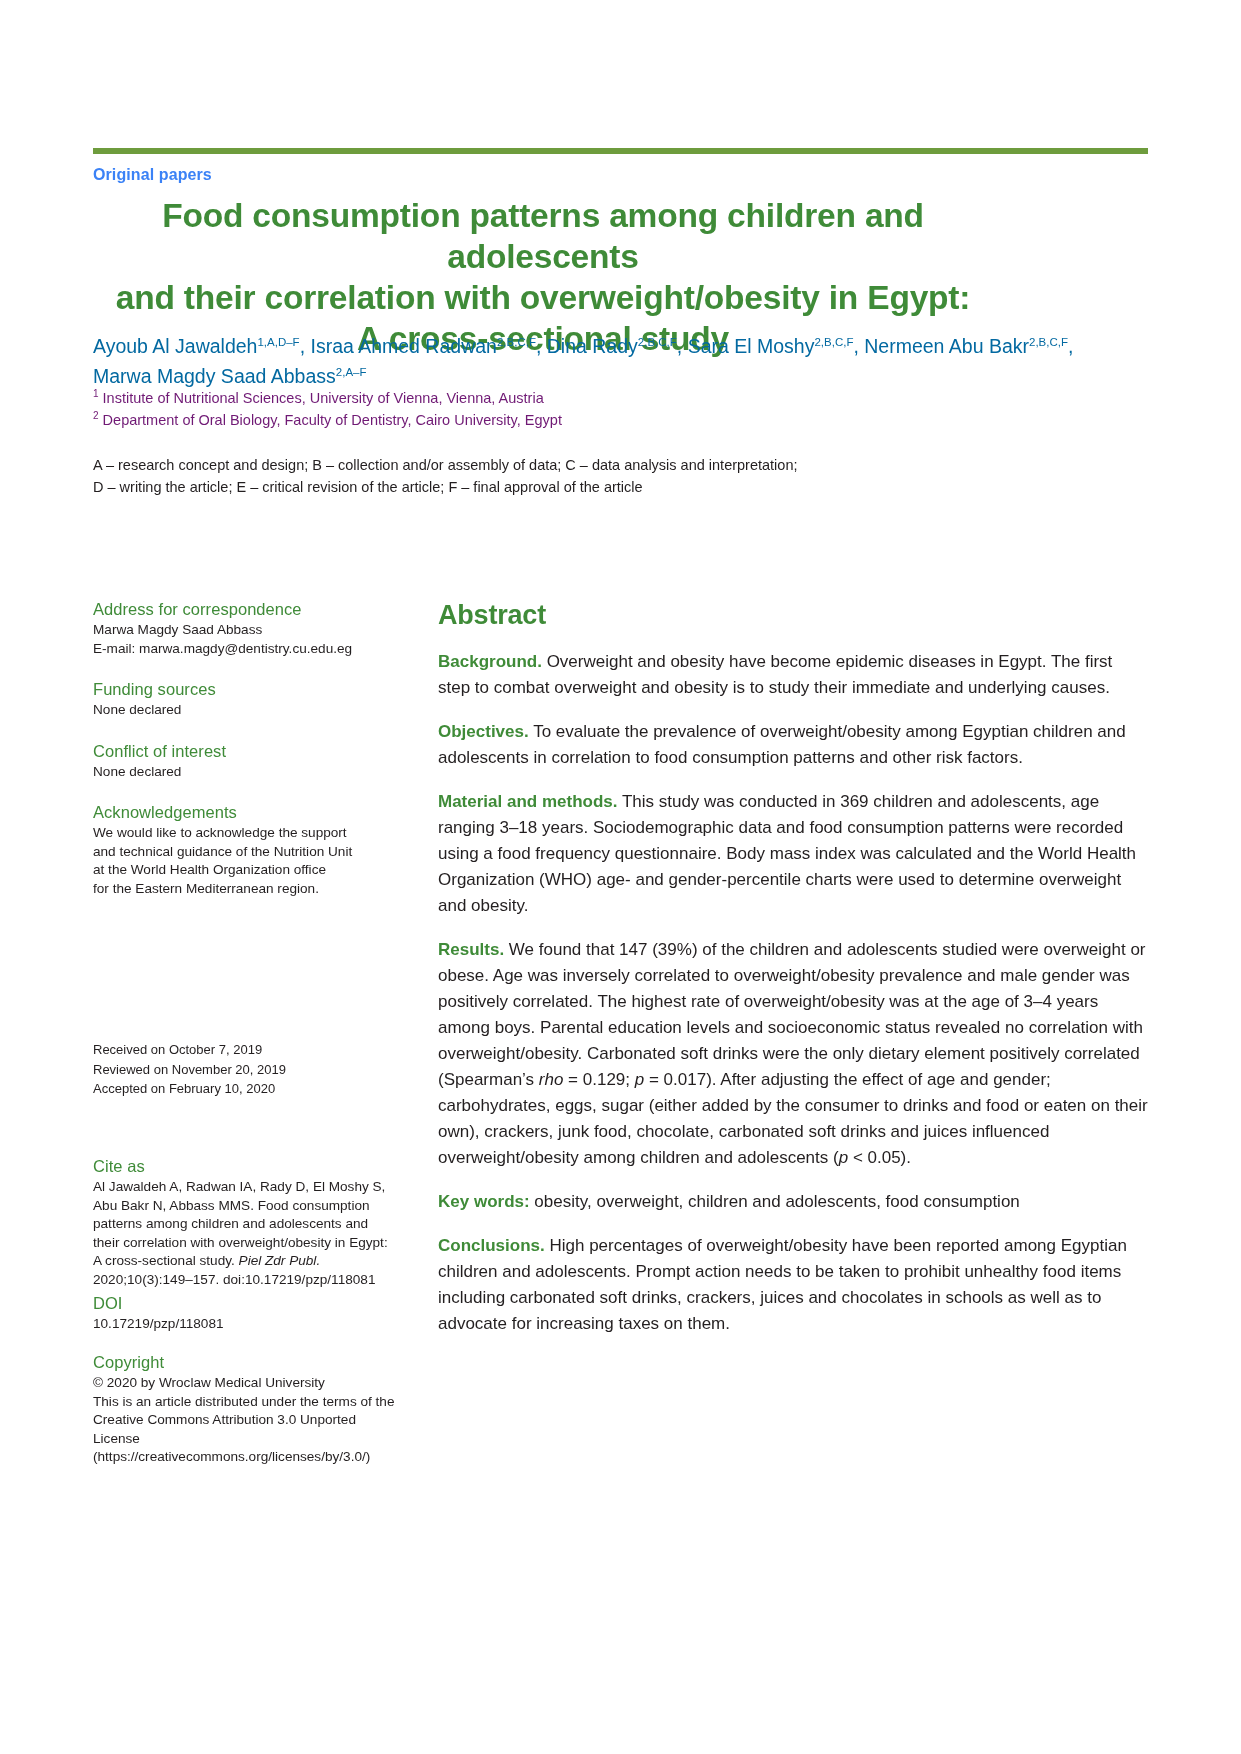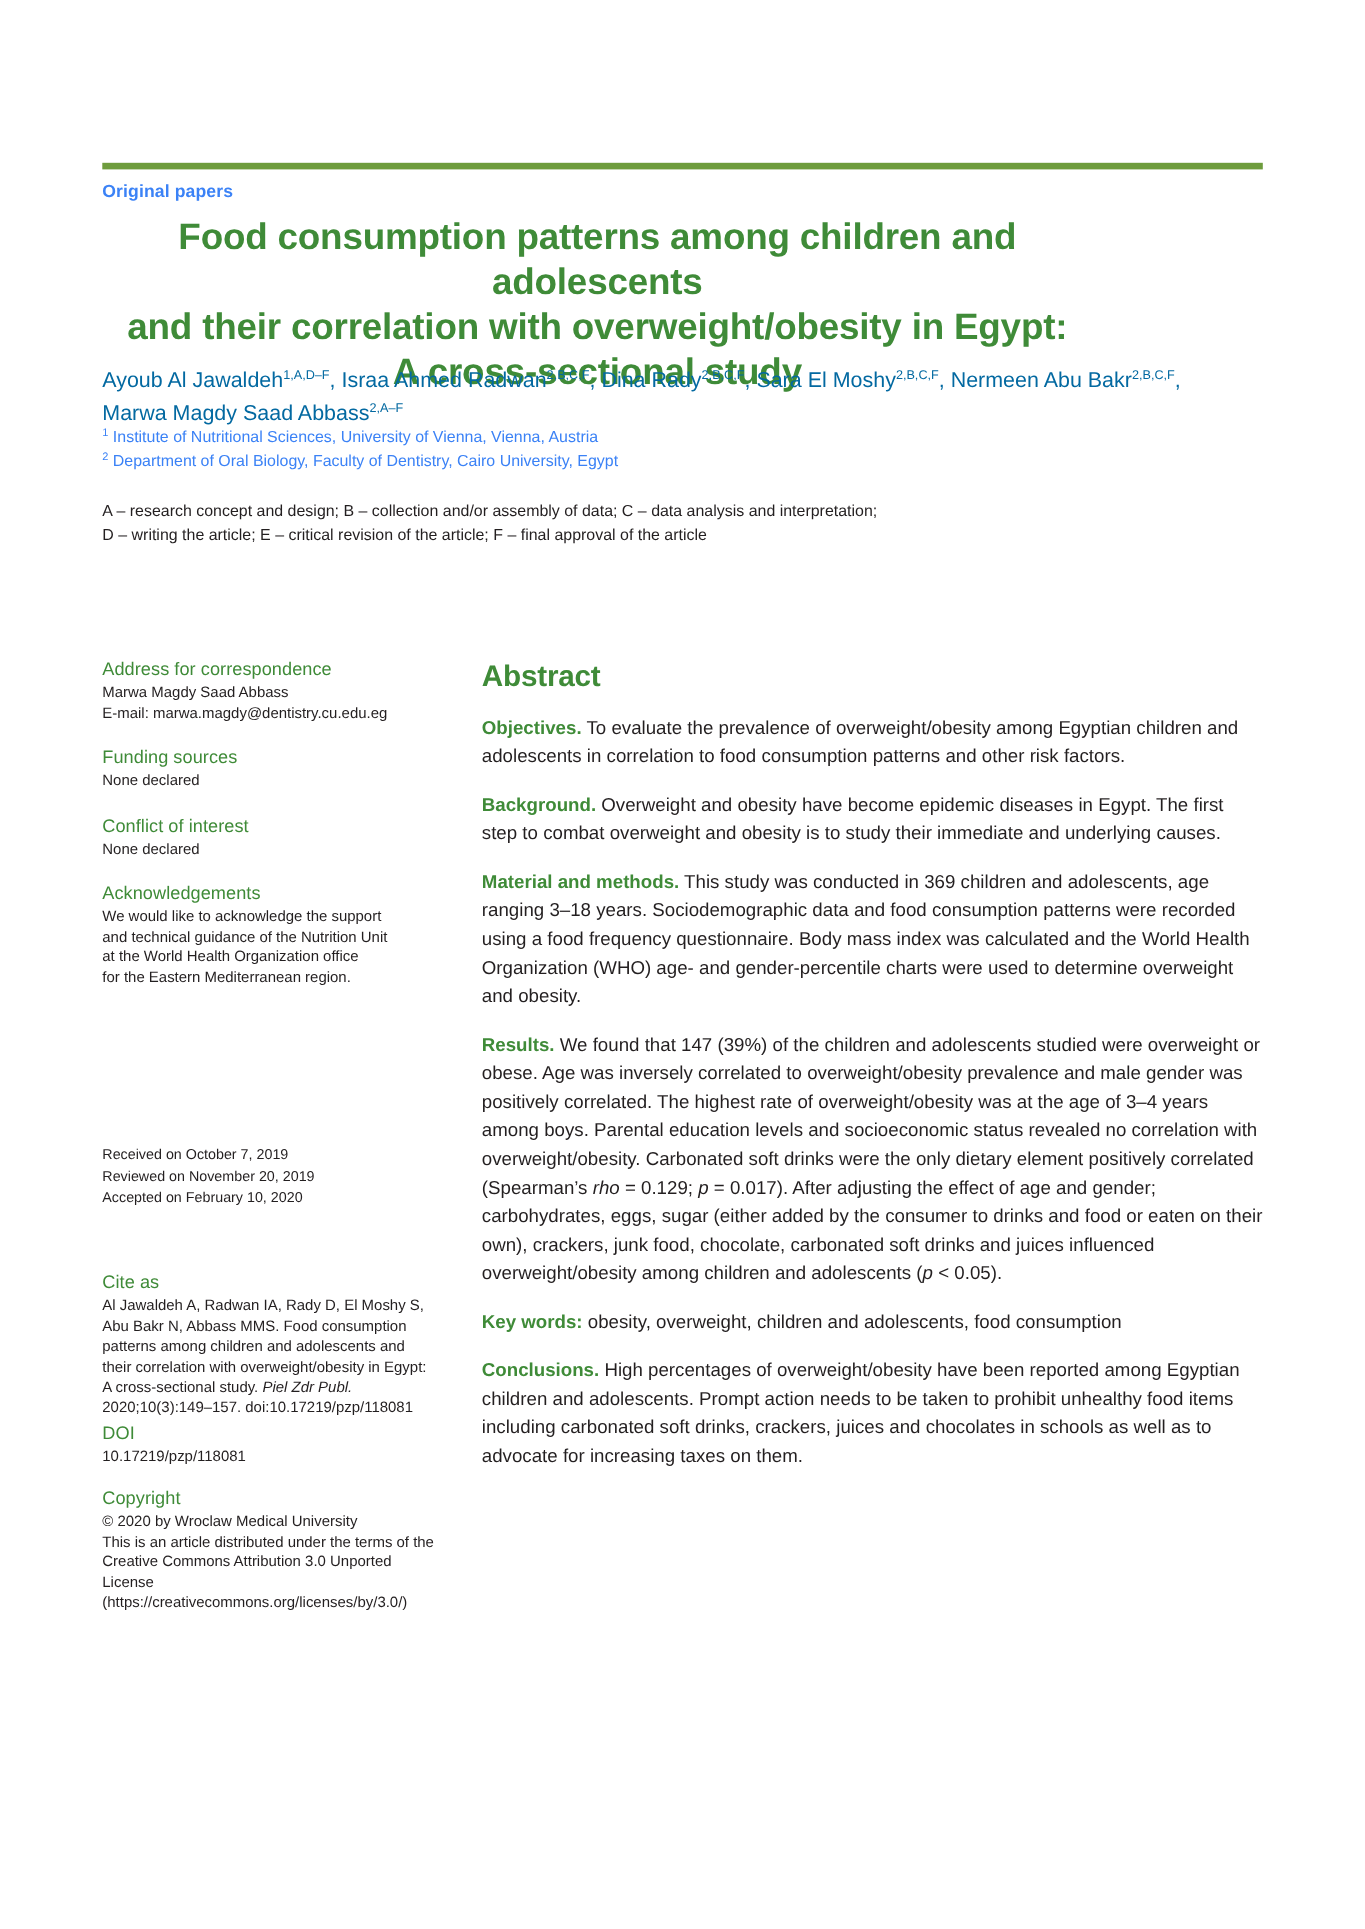--- a/index.html
+++ b/index.html
@@ -70,21 +70,21 @@
   .authors sup { font-size: 11.5px; vertical-align: super; line-height: 0; }
 
   
   .affils {
     position: absolute;
     left: 93px;
     top: 388px;
     width: 900px;
     font-size: 14.5px;
     line-height: 21.5px;
-    color: #3b82f6;
+    color: #701a75;
   }
   .affils sup { font-size: 10px; vertical-align: super; line-height: 0; }
 
   
   .contrib {
     position: absolute;
     left: 93px;
     top: 455px;
     width: 900px;
     font-size: 14.5px;
@@ -277,25 +277,25 @@
     <div class="side-text">© 2020 by Wroclaw Medical University</div>
     <div class="side-text">This is an article distributed under the terms of the</div>
     <div class="side-text">Creative Commons Attribution 3.0 Unported License</div>
     <div class="side-text">(https://creativecommons.org/licenses/by/3.0/)</div>
   </div>
 
   <div class="main">
     <h2 class="abstract-title">Abstract</h2>
 
     <p class="abs-para">
+      <span class="abs-lead">Background.</span><span> Overweight and obesity have become epidemic diseases in Egypt. The first step to combat overweight and obesity is to study their immediate and underlying causes.</span>
+    </p>
+
+    <p class="abs-para">
       <span class="abs-lead">Objectives.</span><span> To evaluate the prevalence of overweight/obesity among Egyptian children and adolescents in correlation to food consumption patterns and other risk factors.</span>
-    </p>
-
-    <p class="abs-para">
-      <span class="abs-lead">Background.</span><span> Overweight and obesity have become epidemic diseases in Egypt. The first step to combat overweight and obesity is to study their immediate and underlying causes.</span>
     </p>
 
     <p class="abs-para">
       <span class="abs-lead">Material and methods.</span><span> This study was conducted in 369 children and adolescents, age ranging 3–18 years. Sociodemographic data and food consumption patterns were recorded using a food frequency questionnaire. Body mass index was calculated and the World Health Organization (WHO) age- and gender-percentile charts were used to determine overweight and obesity.</span>
     </p>
 
     <p class="abs-para">
       <span class="abs-lead">Results.</span><span> We found that 147 (39%) of the children and adolescents studied were overweight or obese. Age was inversely correlated to overweight/obesity prevalence and male gender was positively correlated. The highest rate of overweight/obesity was at the age of 3–4 years among boys. Parental education levels and socioeconomic status revealed no correlation with overweight/obesity. Carbonated soft drinks were the only dietary element positively correlated (Spearman’s </span><span class="ital">rho</span><span> = 0.129; </span><span class="ital">p</span><span> = 0.017). After adjusting the effect of age and gender; carbohydrates, eggs, sugar (either added by the consumer to drinks and food or eaten on their own), crackers, junk food, chocolate, carbonated soft drinks and juices influenced overweight/obesity among children and adolescents (</span><span class="ital">p</span><span> &lt; 0.05).</span>
     </p>
 

